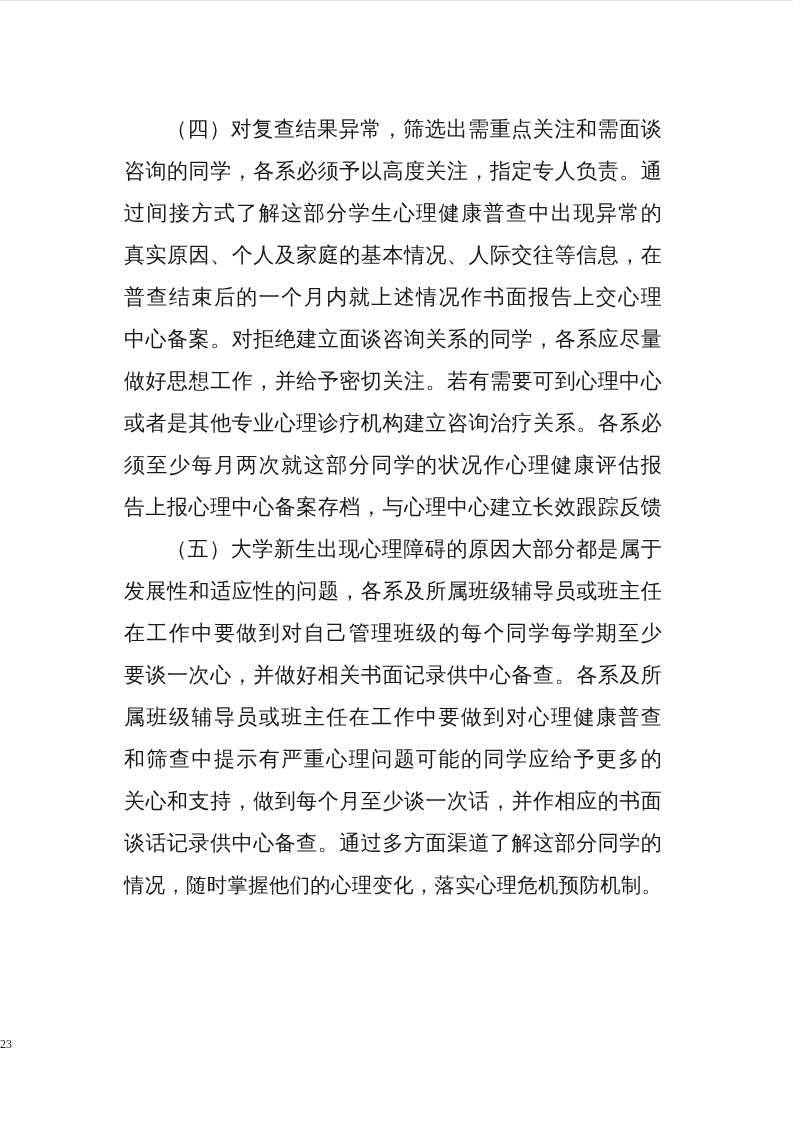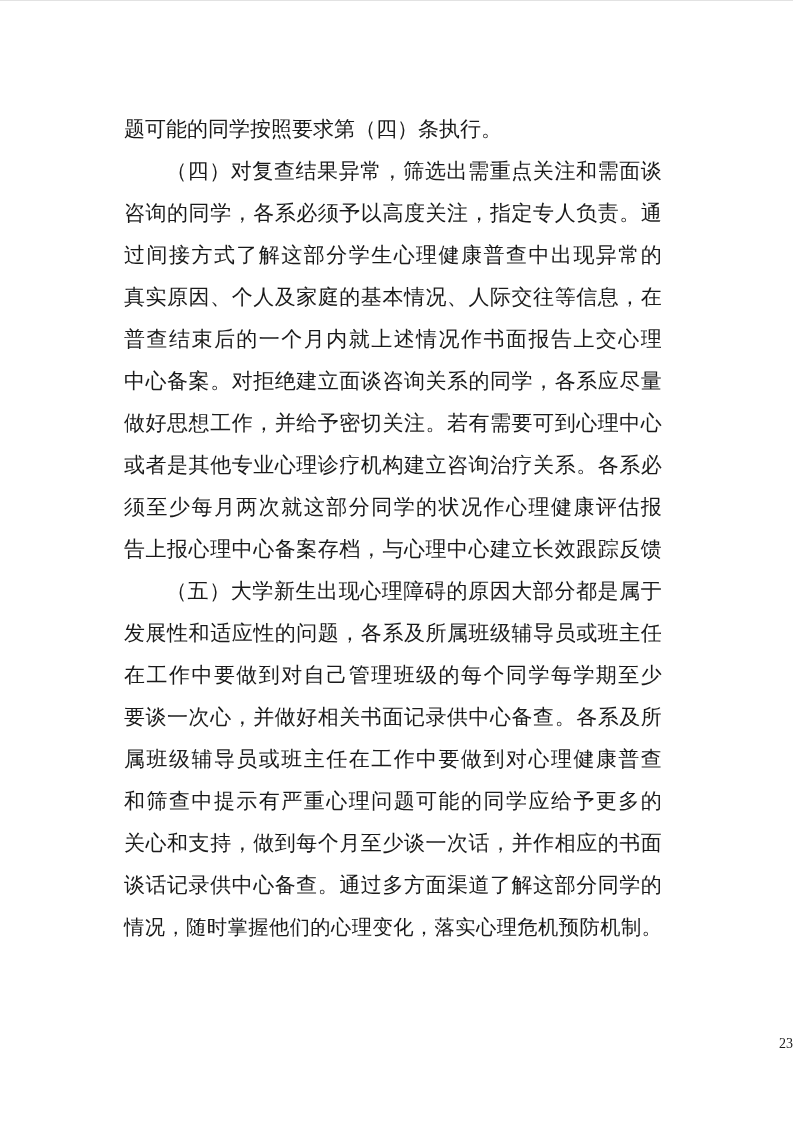--- a/index.html
+++ b/index.html
@@ -34,31 +34,30 @@
     padding-left: 42px;
   }
   .line.tight {
     font-size: 20.3px;
   }
   .page-footer {
     position: absolute;
     left: 0;
     top: 1033px;
     width: 793px;
-    text-align: right;
-    font-size: 14px;
+    text-align: left;
+    font-size: 12px;
     line-height: 20px;
     color: #1a1a1a;
   }
 </style>
 </head>
 <body>
 
 <div class="document-body">
-    <div class="line">题可能的同学按照要求第（四）条执行。</div>
     <div class="line justify indent">
       <span>（</span>
       <span>四</span>
       <span>）</span>
       <span>对</span>
       <span>复</span>
       <span>查</span>
       <span>结</span>
       <span>果</span>
       <span>异</span>

